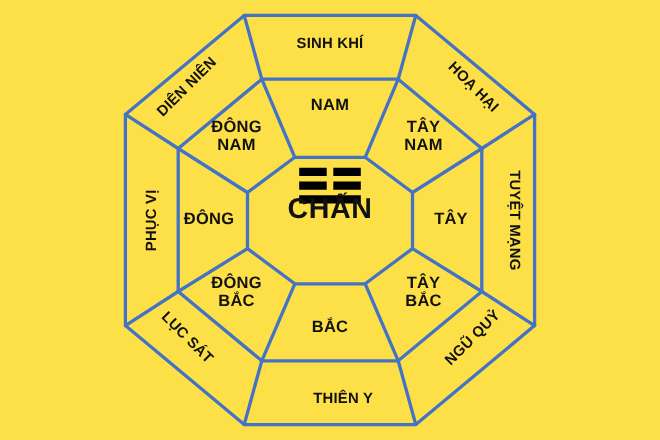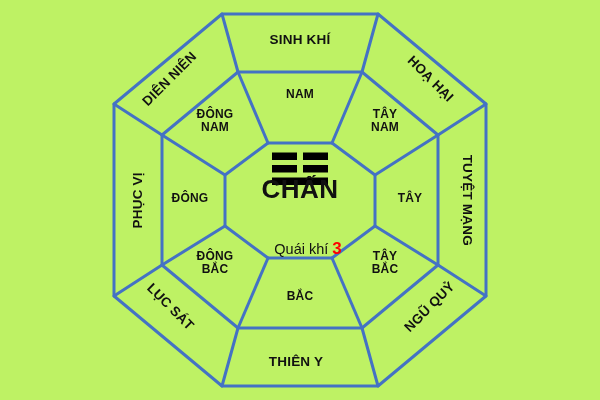--- a/index.html
+++ b/index.html
@@ -10,21 +10,21 @@
   body {
     width: 600px;
     height: 400px;
     overflow: hidden;
     font-family: "Liberation Sans", sans-serif;
   }
   #stage {
     position: relative;
     width: 600px;
     height: 400px;
-    background: #bef264;
+    background: #fde047;
   }
   #bagua-svg {
     position: absolute;
     left: 0;
     top: 0;
     width: 600px;
     height: 400px;
   }
   .lbl {
     position: absolute;
@@ -35,21 +35,21 @@
     line-height: 1.08;
     pointer-events: none;
   }
   .outer-lbl {
     font-weight: bold;
     font-size: 13.5px;
     letter-spacing: 0.2px;
   }
   .mid-lbl {
     font-weight: bold;
-    font-size: 12px;
+    font-size: 15px;
     letter-spacing: 0.2px;
   }
   .center-name {
     font-weight: bold;
     font-size: 26px;
     letter-spacing: 0.5px;
   }
   .center-sub {
     font-size: 14.5px;
     font-weight: normal;
@@ -103,21 +103,21 @@
   </svg>
 
   <div class="lbl outer-lbl" style="left:250px; top:33px; width:100px;">SINH KHÍ</div>
 
   <div class="lbl outer-lbl" style="left:380px; top:72px; width:100px; transform:rotate(45deg);">HOẠ HẠI</div>
 
   <div class="lbl outer-lbl" style="left:412px; top:193px; width:110px; transform:rotate(90deg);">TUYỆT MẠNG</div>
 
   <div class="lbl outer-lbl" style="left:380px; top:300px; width:100px; transform:rotate(-45deg);">NGŨ QUỶ</div>
 
-  <div class="lbl outer-lbl" style="left:246px; top:355px; width:100px;">THIÊN Y</div>
+  <div class="lbl outer-lbl" style="left:262px; top:355px; width:100px;">THIÊN Y</div>
 
   <div class="lbl outer-lbl" style="left:120px; top:300px; width:100px; transform:rotate(45deg);">LỤC SÁT</div>
 
   <div class="lbl outer-lbl" style="left:88px; top:193px; width:100px; transform:rotate(-90deg);">PHỤC VỊ</div>
 
   <div class="lbl outer-lbl" style="left:120px; top:72px; width:100px; transform:rotate(-45deg);">DIÊN NIÊN</div>
 
   <div class="lbl mid-lbl" style="left:260px; top:88px; width:80px;">NAM</div>
 
   <div class="lbl mid-lbl" style="left:345px; top:108px; width:80px;">TÂY
@@ -133,17 +133,14 @@
   <div class="lbl mid-lbl" style="left:175px; top:250px; width:80px;">ĐÔNG
 BẮC</div>
 
   <div class="lbl mid-lbl" style="left:150px; top:192px; width:80px;">ĐÔNG</div>
 
   <div class="lbl mid-lbl" style="left:175px; top:108px; width:80px;">ĐÔNG
 NAM</div>
 
   <div class="lbl center-name" style="left:240px; top:175px; width:120px;">CHẤN</div>
 
-  <div class="lbl center-sub" style="left:240px; top:224px; width:120px;">
-    <span>Quái khí</span><span> </span><span class="num">3</span>
-  </div>
 
 </div>
 
 </body></html>

